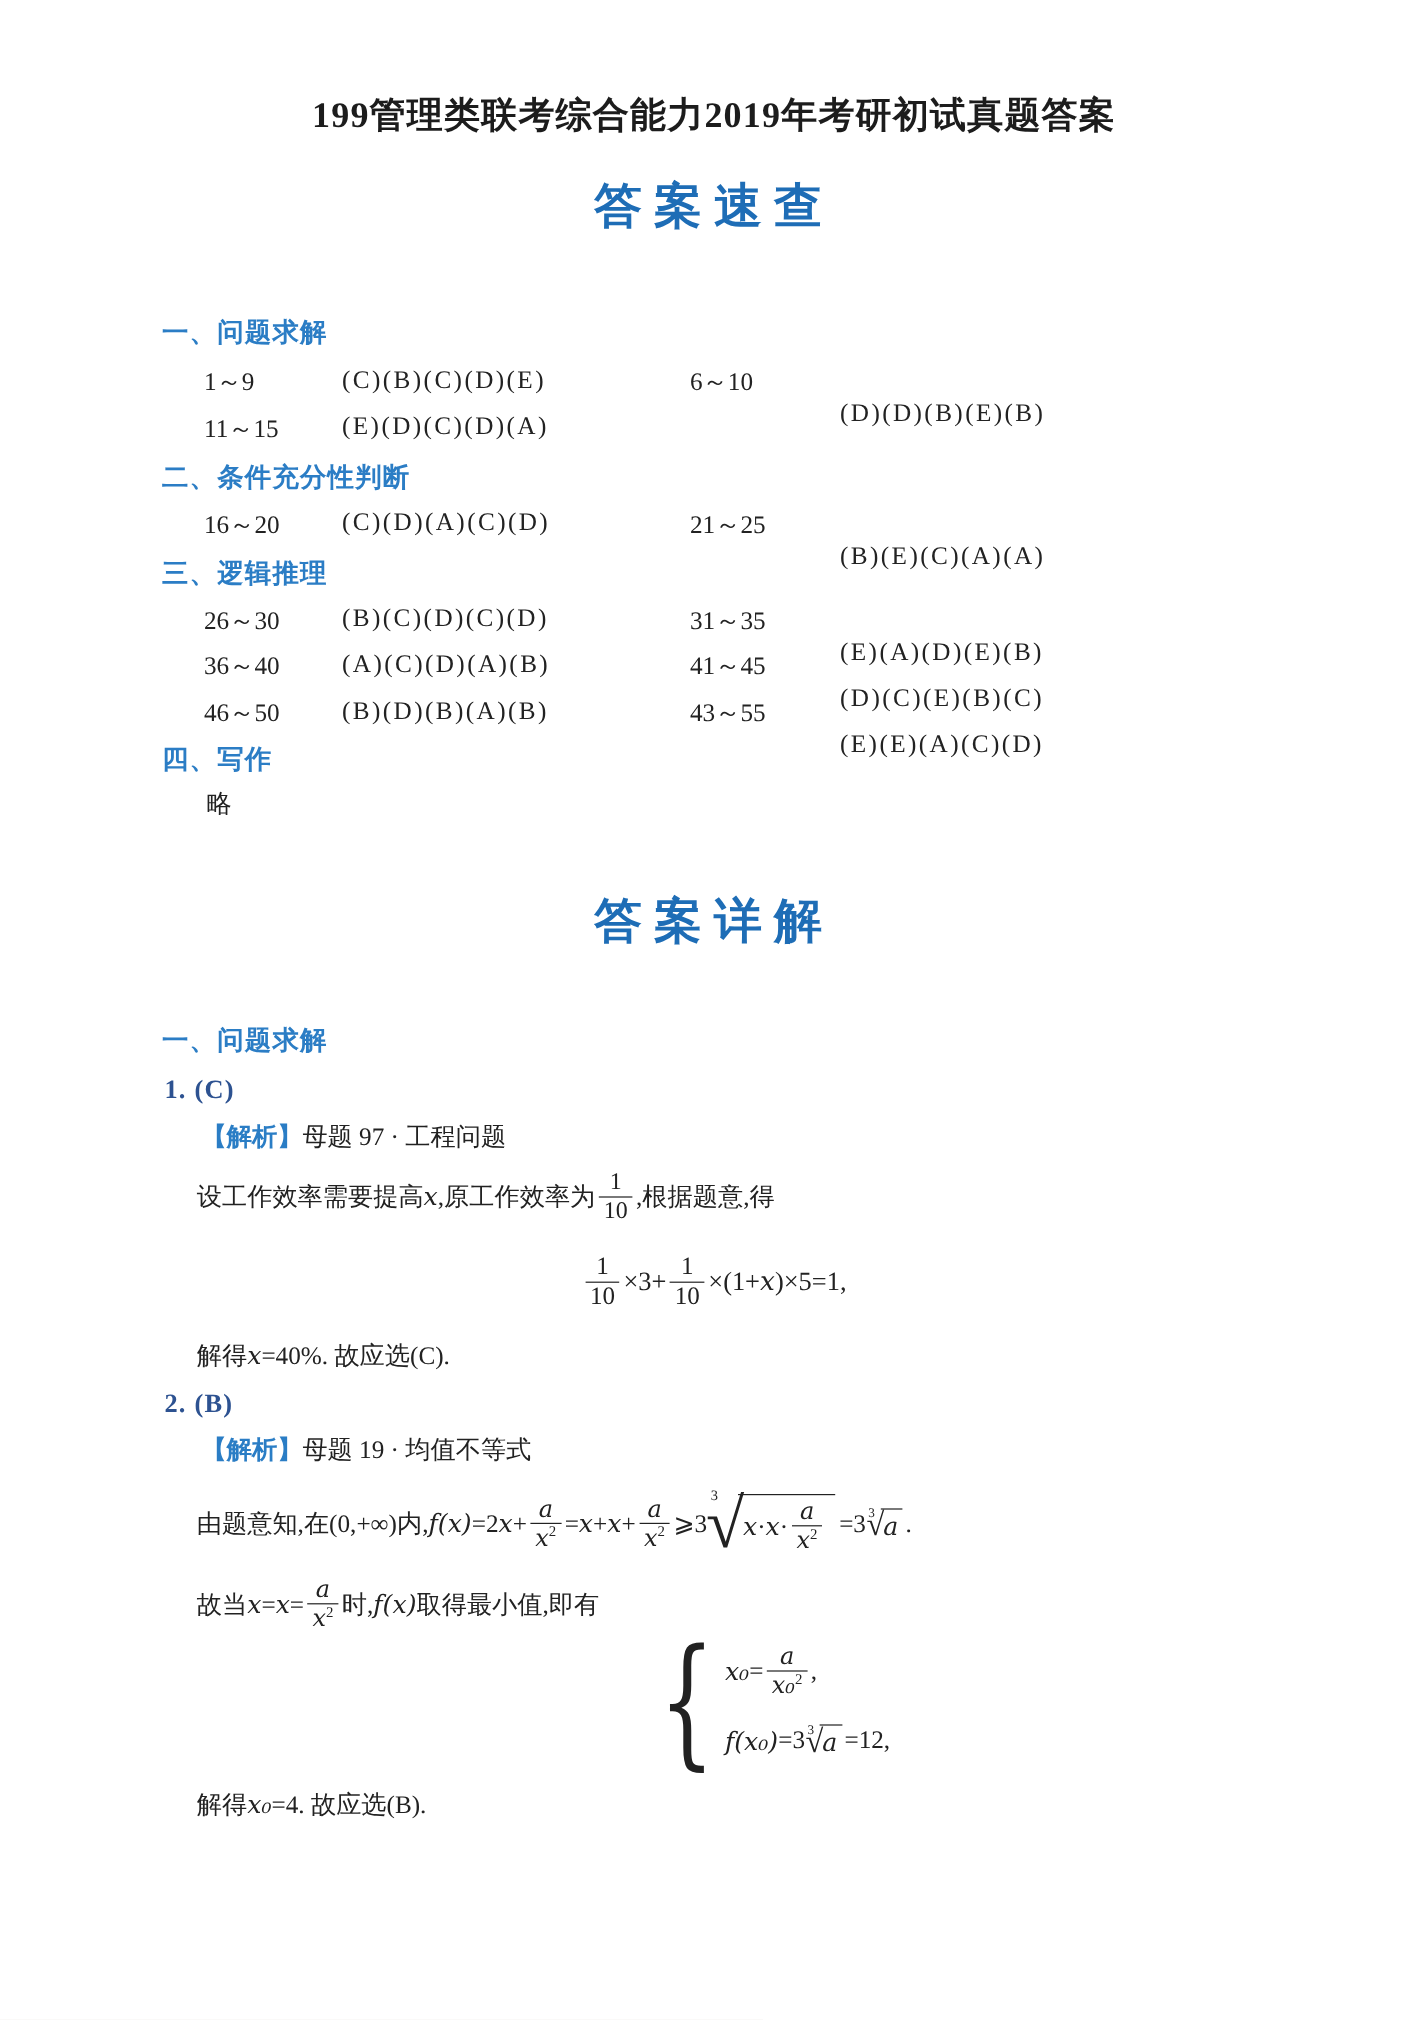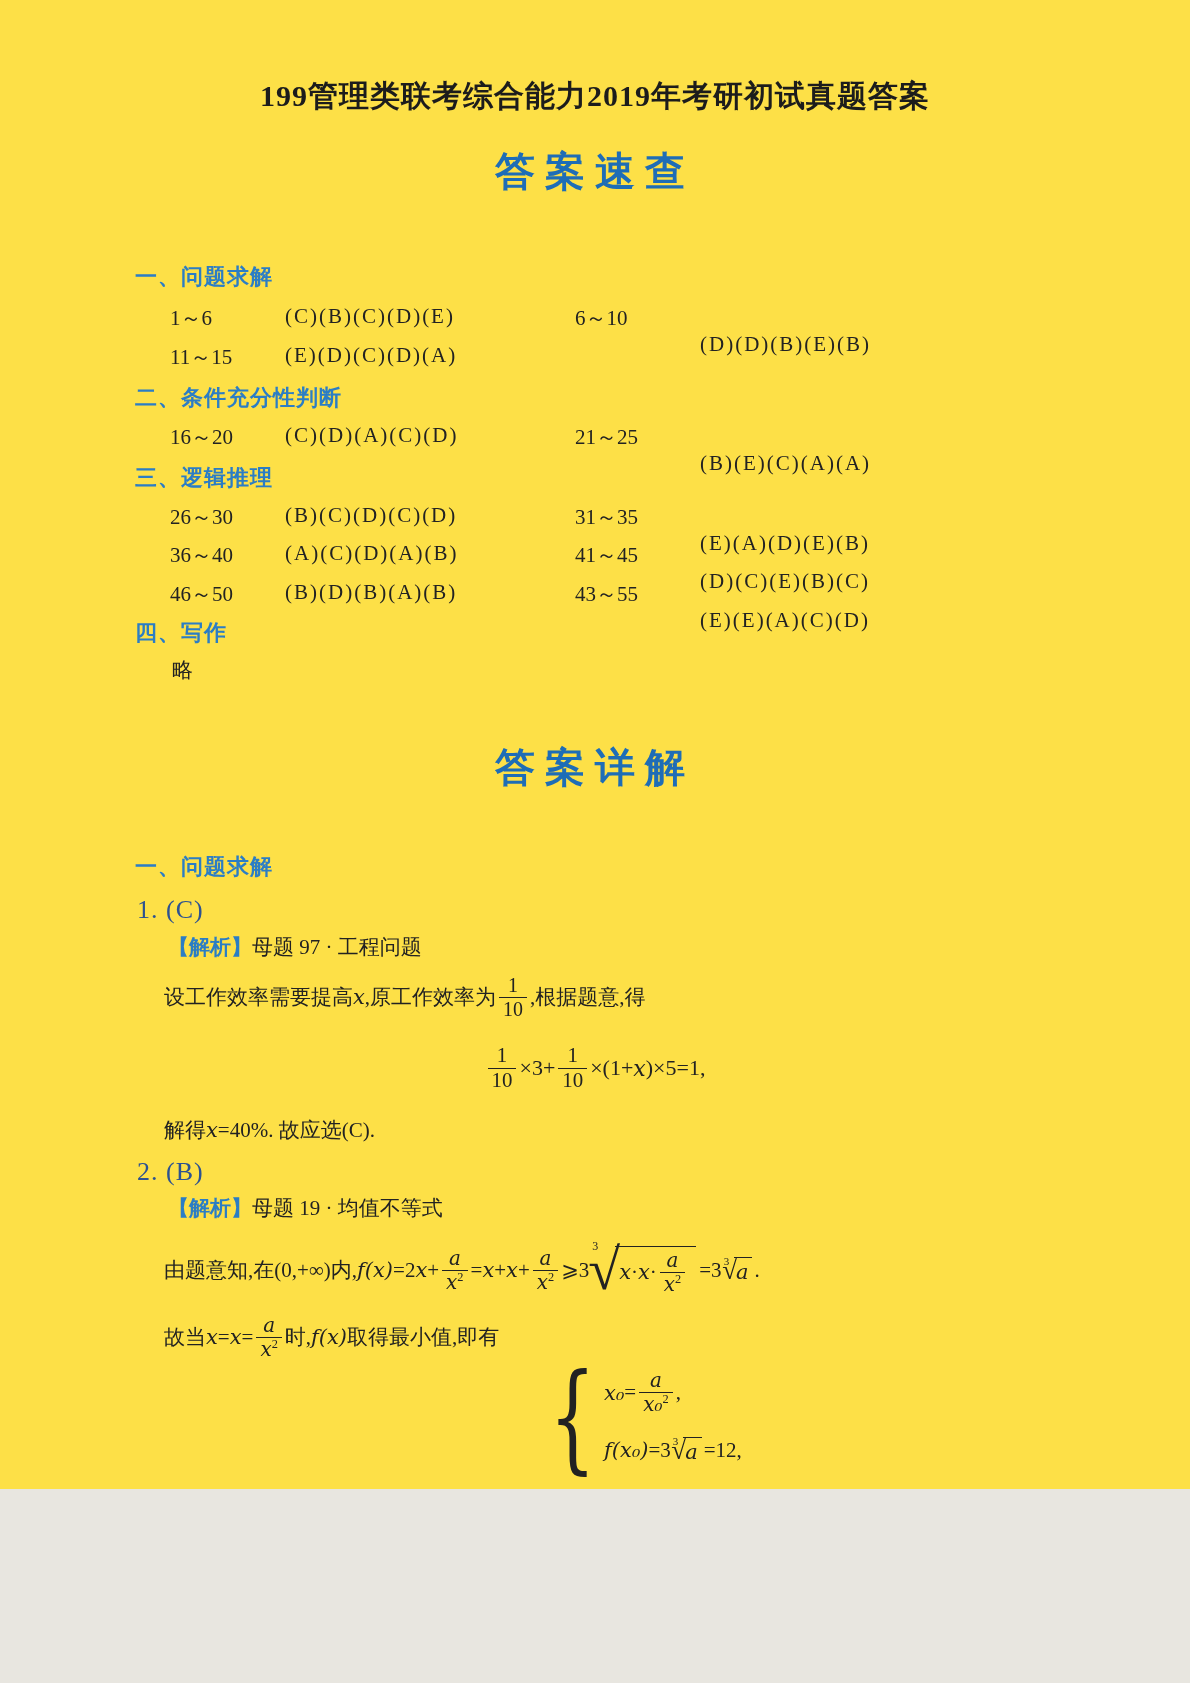--- a/index.html
+++ b/index.html
@@ -1,20 +1,20 @@
 <!DOCTYPE html>
 <html><head>
 <meta charset="utf-8">
 <style>
   html,body{margin:0;padding:0;}
   body{background:#e8e6e0;}
   .page{
     position:relative;
-    width:1190px;height:1489px;
-    background:#fde047;
+    width:1190px;height:1683px;
+    background:#ffffff;
     margin:0 auto;
     font-family:"Liberation Serif","DejaVu Serif",serif;
     color:#222;
     overflow:hidden;
   }
   .abs{position:absolute;}
   .center{left:0;width:1190px;text-align:center;}
   .main-title{top:76px;font-size:30px;font-weight:600;letter-spacing:1px;color:#1c1c1c;}
   .big-blue{font-size:40px;font-weight:700;color:#1e6db6;letter-spacing:10px;
             font-family:Liberation Mono, monospace;text-align:center;}
@@ -22,21 +22,21 @@
   .detail-title{top:740px;}
   .sec-h{left:135px;font-size:22px;font-weight:700;color:#2b7dc5;
          font-family:"Liberation Sans","DejaVu Sans",sans-serif;letter-spacing:1px;}
   .qrow{left:0;width:1190px;height:28px;font-size:21px;}
   .qrow span{position:absolute;white-space:nowrap;}
   .qr1{left:170px;}
   .qa1{left:285px;letter-spacing:2px;}
   .qr2{left:575px;}
   .qa2{left:700px;letter-spacing:2px;margin-top:28px;}
   .note{left:172px;font-size:21px;}
-  .qnum{left:137px;font-size:26px;font-weight:400;color:#2d5291;letter-spacing:1px;}
+  .qnum{left:137px;font-size:22px;font-weight:700;color:#2d5291;letter-spacing:1px;}
   .aline{left:168px;font-size:21px;}
   .tag{color:#2a7dc5;font-weight:700;font-family:"Liberation Sans","DejaVu Sans",sans-serif;text-align:center;}
   .src{color:#222;}
   .mline{display:flex;align-items:center;font-size:21px;white-space:nowrap;}
   .mcenter{left:0;width:1190px;justify-content:center;}
   .v{font-style:italic;font-family:"DejaVu Serif","Liberation Serif",serif;}
   .frac{display:inline-flex;flex-direction:column;align-items:center;
         vertical-align:middle;margin:0 3px;line-height:1.05;font-size:0.95em;}
   .frac .num{display:block;padding:0 4px 1px;}
   .frac .den{display:block;border-top:1.6px solid #222;padding:1px 4px 0;}
@@ -60,21 +60,21 @@
 <body>
 
 <div class="page">
 
   <div class="abs center main-title">199管理类联考综合能力2019年考研初试真题答案</div>
   <div class="abs center big-blue quick-title">答案速查</div>
 
   <div class="abs sec-h" style="top:262px">一、问题求解</div>
 
   <div class="abs qrow" style="top:304px">
-    <span class="qr1">1～6</span>
+    <span class="qr1">1～9</span>
     <span class="qa1">(C)(B)(C)(D)(E)</span>
     <span class="qr2">6～10</span>
     <span class="qa2">(D)(D)(B)(E)(B)</span>
   </div>
   <div class="abs qrow" style="top:343px">
     <span class="qr1">11～15</span>
     <span class="qa1">(E)(D)(C)(D)(A)</span>
   </div>
 
   <div class="abs sec-h" style="top:383px">二、条件充分性判断</div>

